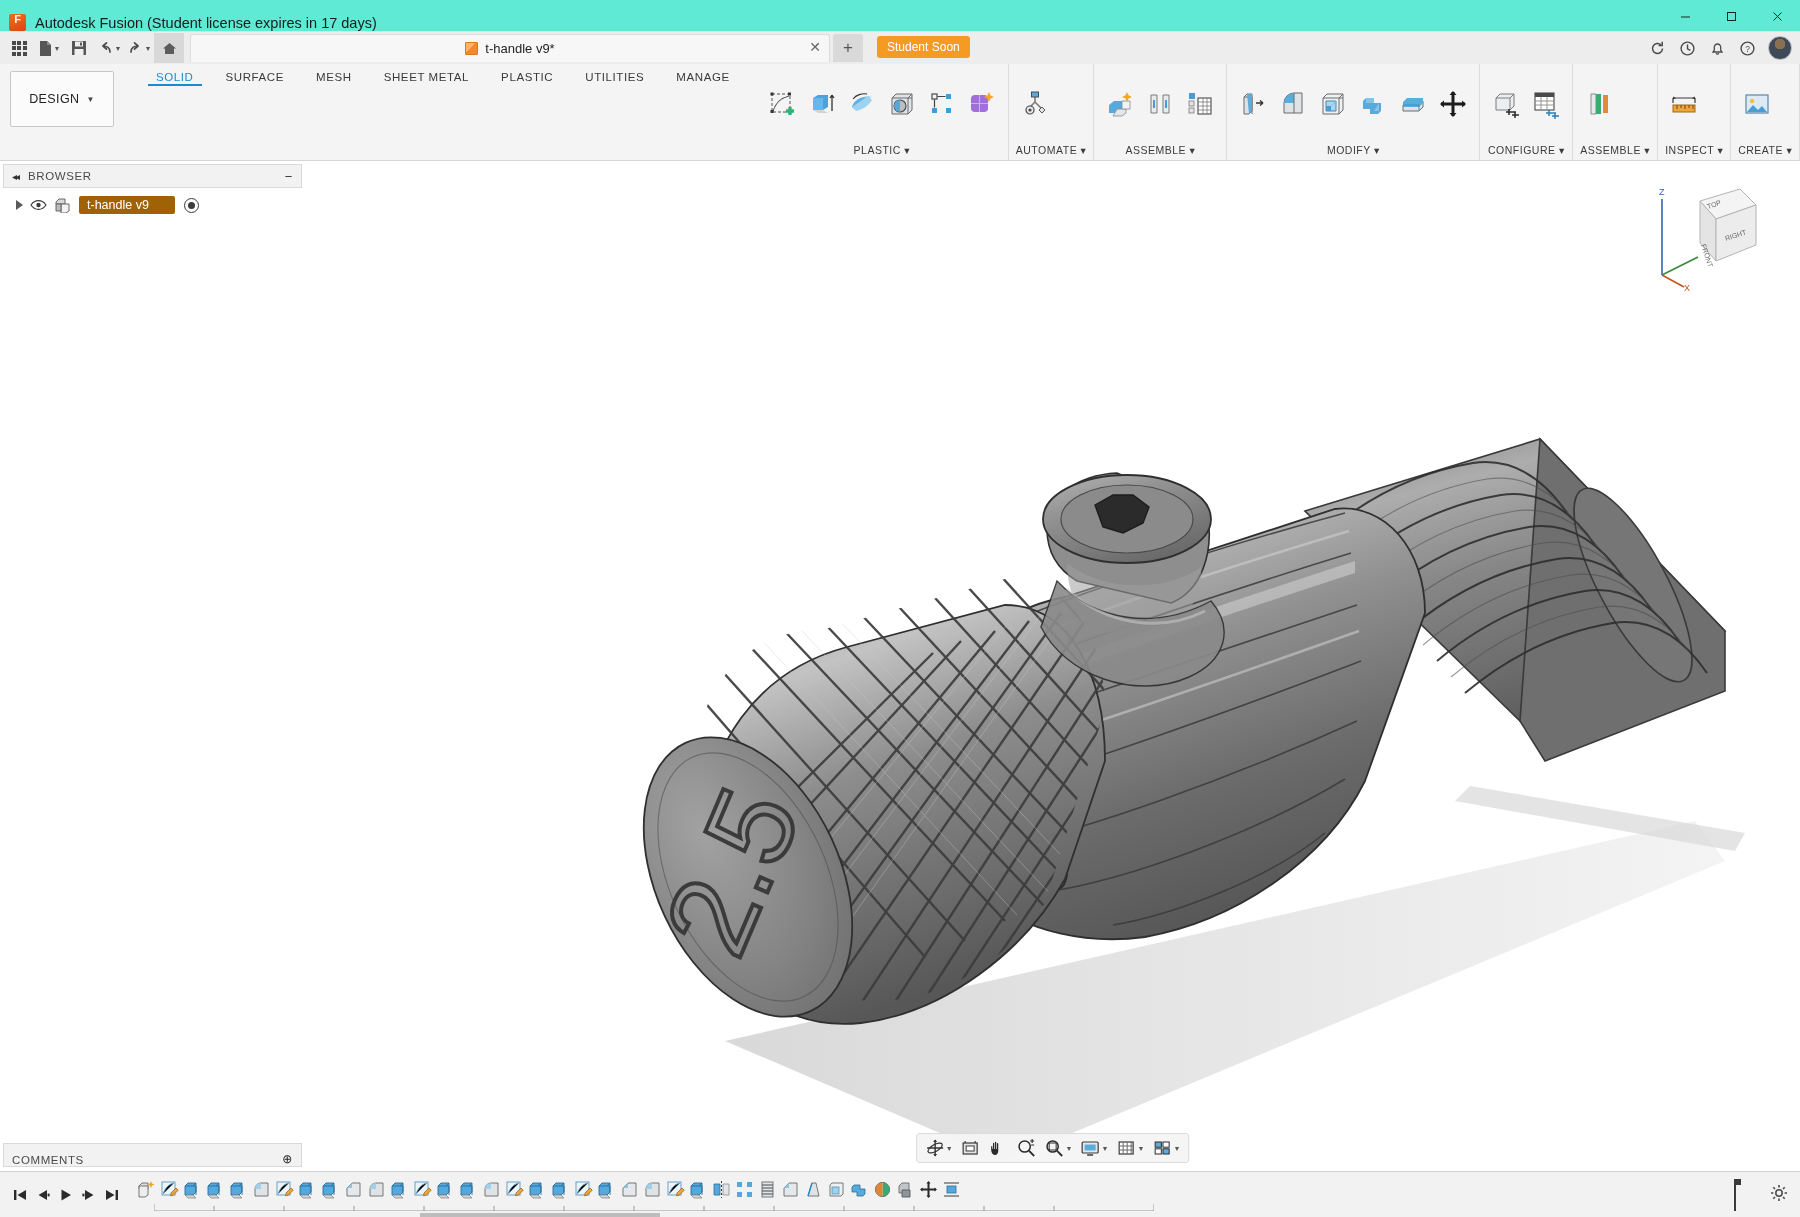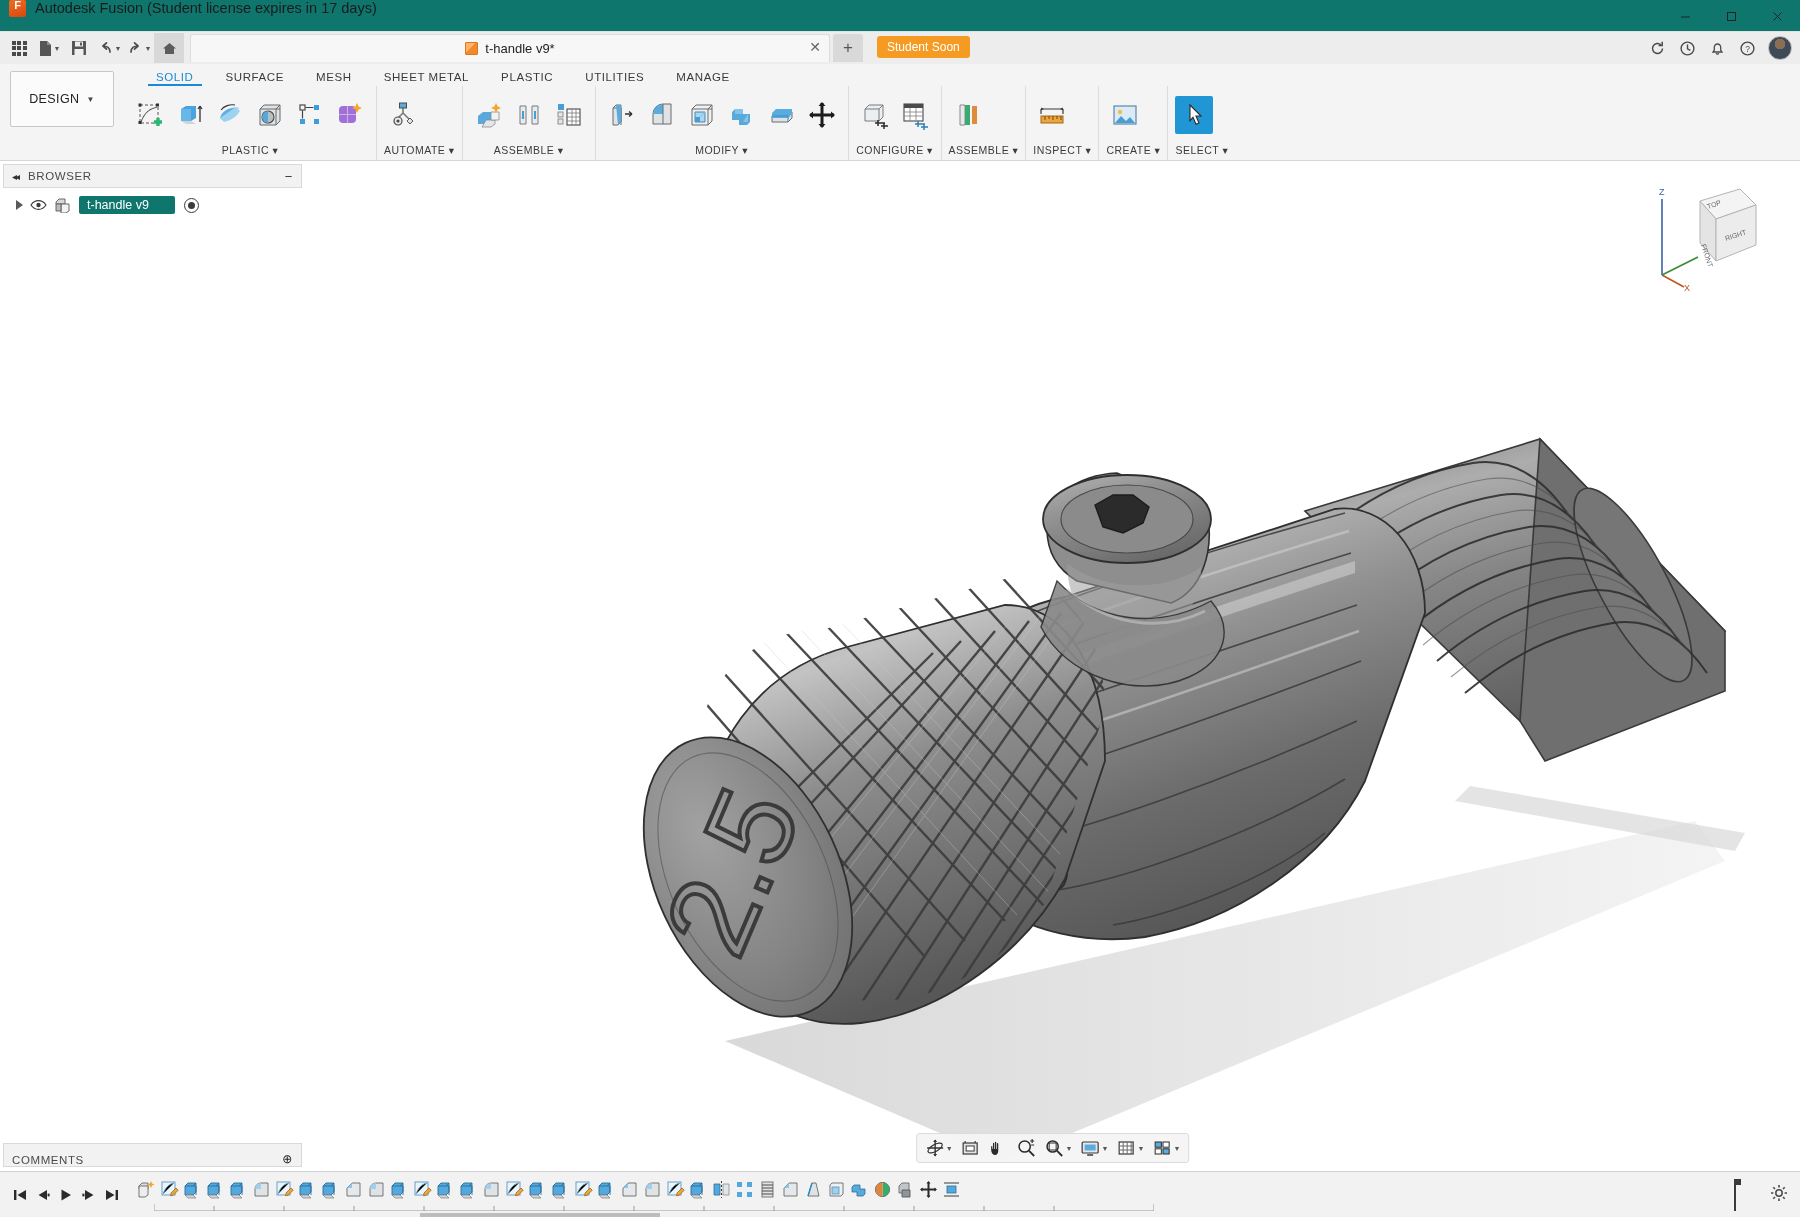--- a/index.html
+++ b/index.html
@@ -8,22 +8,22 @@
     width: 1800px; height: 1217px;
     overflow: hidden;
     font-family: "Liberation Sans", sans-serif;
     background: #f0f0f0;
   }
   #app { width: 1800px; height: 1217px; position: relative; display: flex; flex-direction: column; background: #f1f1f1; }
 
   
   .titlebar {
     height: 32px; flex: 0 0 32px;
-    background: #0f766e;
-    display: flex; align-items: flex-start;
+    background: #5eead4;
+    display: flex; align-items: flex-end;
     border-bottom: 1px solid #e2e2e2;
     position: relative;
   }
   .tb-logo {
     width: 17px; height: 17px; margin-left: 9px; margin-right: 9px;
     background: linear-gradient(160deg,#f26b21,#d9480f);
     border-radius: 2px; position: relative; flex: 0 0 auto;
   }
   .tb-logo::after {
     content: "F"; position: absolute; left: 0; right: 0; top: -1px;
@@ -89,21 +89,21 @@
   }
 
   
   .ribbon { flex: 0 0 97px; background: #f4f4f4; border-bottom: 1px solid #d6d6d6; display: flex; }
   .design-box {
     width: 104px; flex: 0 0 104px; margin: 7px 0 0 10px; height: 56px;
     border: 1px solid #c8c8c8; background: #fbfbfb; border-radius: 2px;
     display: flex; align-items: center; justify-content: center;
     font-size: 12.5px; color: #222; letter-spacing: .4px;
   }
-  .ribbon-main { flex: 1; display: flex; flex-direction: column; min-width: 0; }
+  .ribbon-main { flex: 1; display: flex; min-width: 0; }
   .tabrow { height: 22px; display: flex; align-items: flex-end; padding-left: 26px; }
   .rtab {
     font-size: 11.5px; color: #3a3a3a; letter-spacing: .6px;
     padding: 0 16px 3px 16px; position: relative; white-space: nowrap;
   }
   .rtab.sel { color: #1a8ad4; }
   .rtab.sel::after {
     content: ""; position: absolute; left: 8px; right: 8px; bottom: 0;
     height: 2px; background: #1a8ad4;
   }
@@ -128,21 +128,21 @@
     font-size: 11.5px; color: #4a4a4a; letter-spacing: .6px;
   }
   .collapse-arrows { color: #333; font-size: 10px; margin-right: 10px; letter-spacing: -2px; }
   .hdr-minus { margin-left: auto; font-size: 13px; color: #333; }
   .browser-body { flex: 1; position: relative; }
   .tree-row { display: flex; align-items: center; height: 22px; margin-top: 6px; padding-left: 16px; gap: 7px; }
   .tri { width: 0; height: 0; border-left: 7px solid #5a5a5a; border-top: 5px solid transparent; border-bottom: 5px solid transparent; }
   .eye { width: 17px; height: 12px; position: relative; }
   .comp-ico { width: 18px; height: 16px; position: relative; }
   .tree-label {
-    background: #0f766e; color: #fff; font-size: 12.5px;
+    background: #a16207; color: #fff; font-size: 12.5px;
     padding: 2px 26px 2px 8px; border-radius: 2px; white-space: nowrap;
   }
   .radio-dot {
     width: 15px; height: 15px; border-radius: 50%; border: 1.6px solid #3c3c3c;
     display: flex; align-items: center; justify-content: center; margin-left: 2px;
   }
   .radio-dot i { width: 7px; height: 7px; border-radius: 50%; background: #3c3c3c; display: block; }
 
   .comments-bar {
     height: 24px; margin: 16px 3px 4px 3px;

